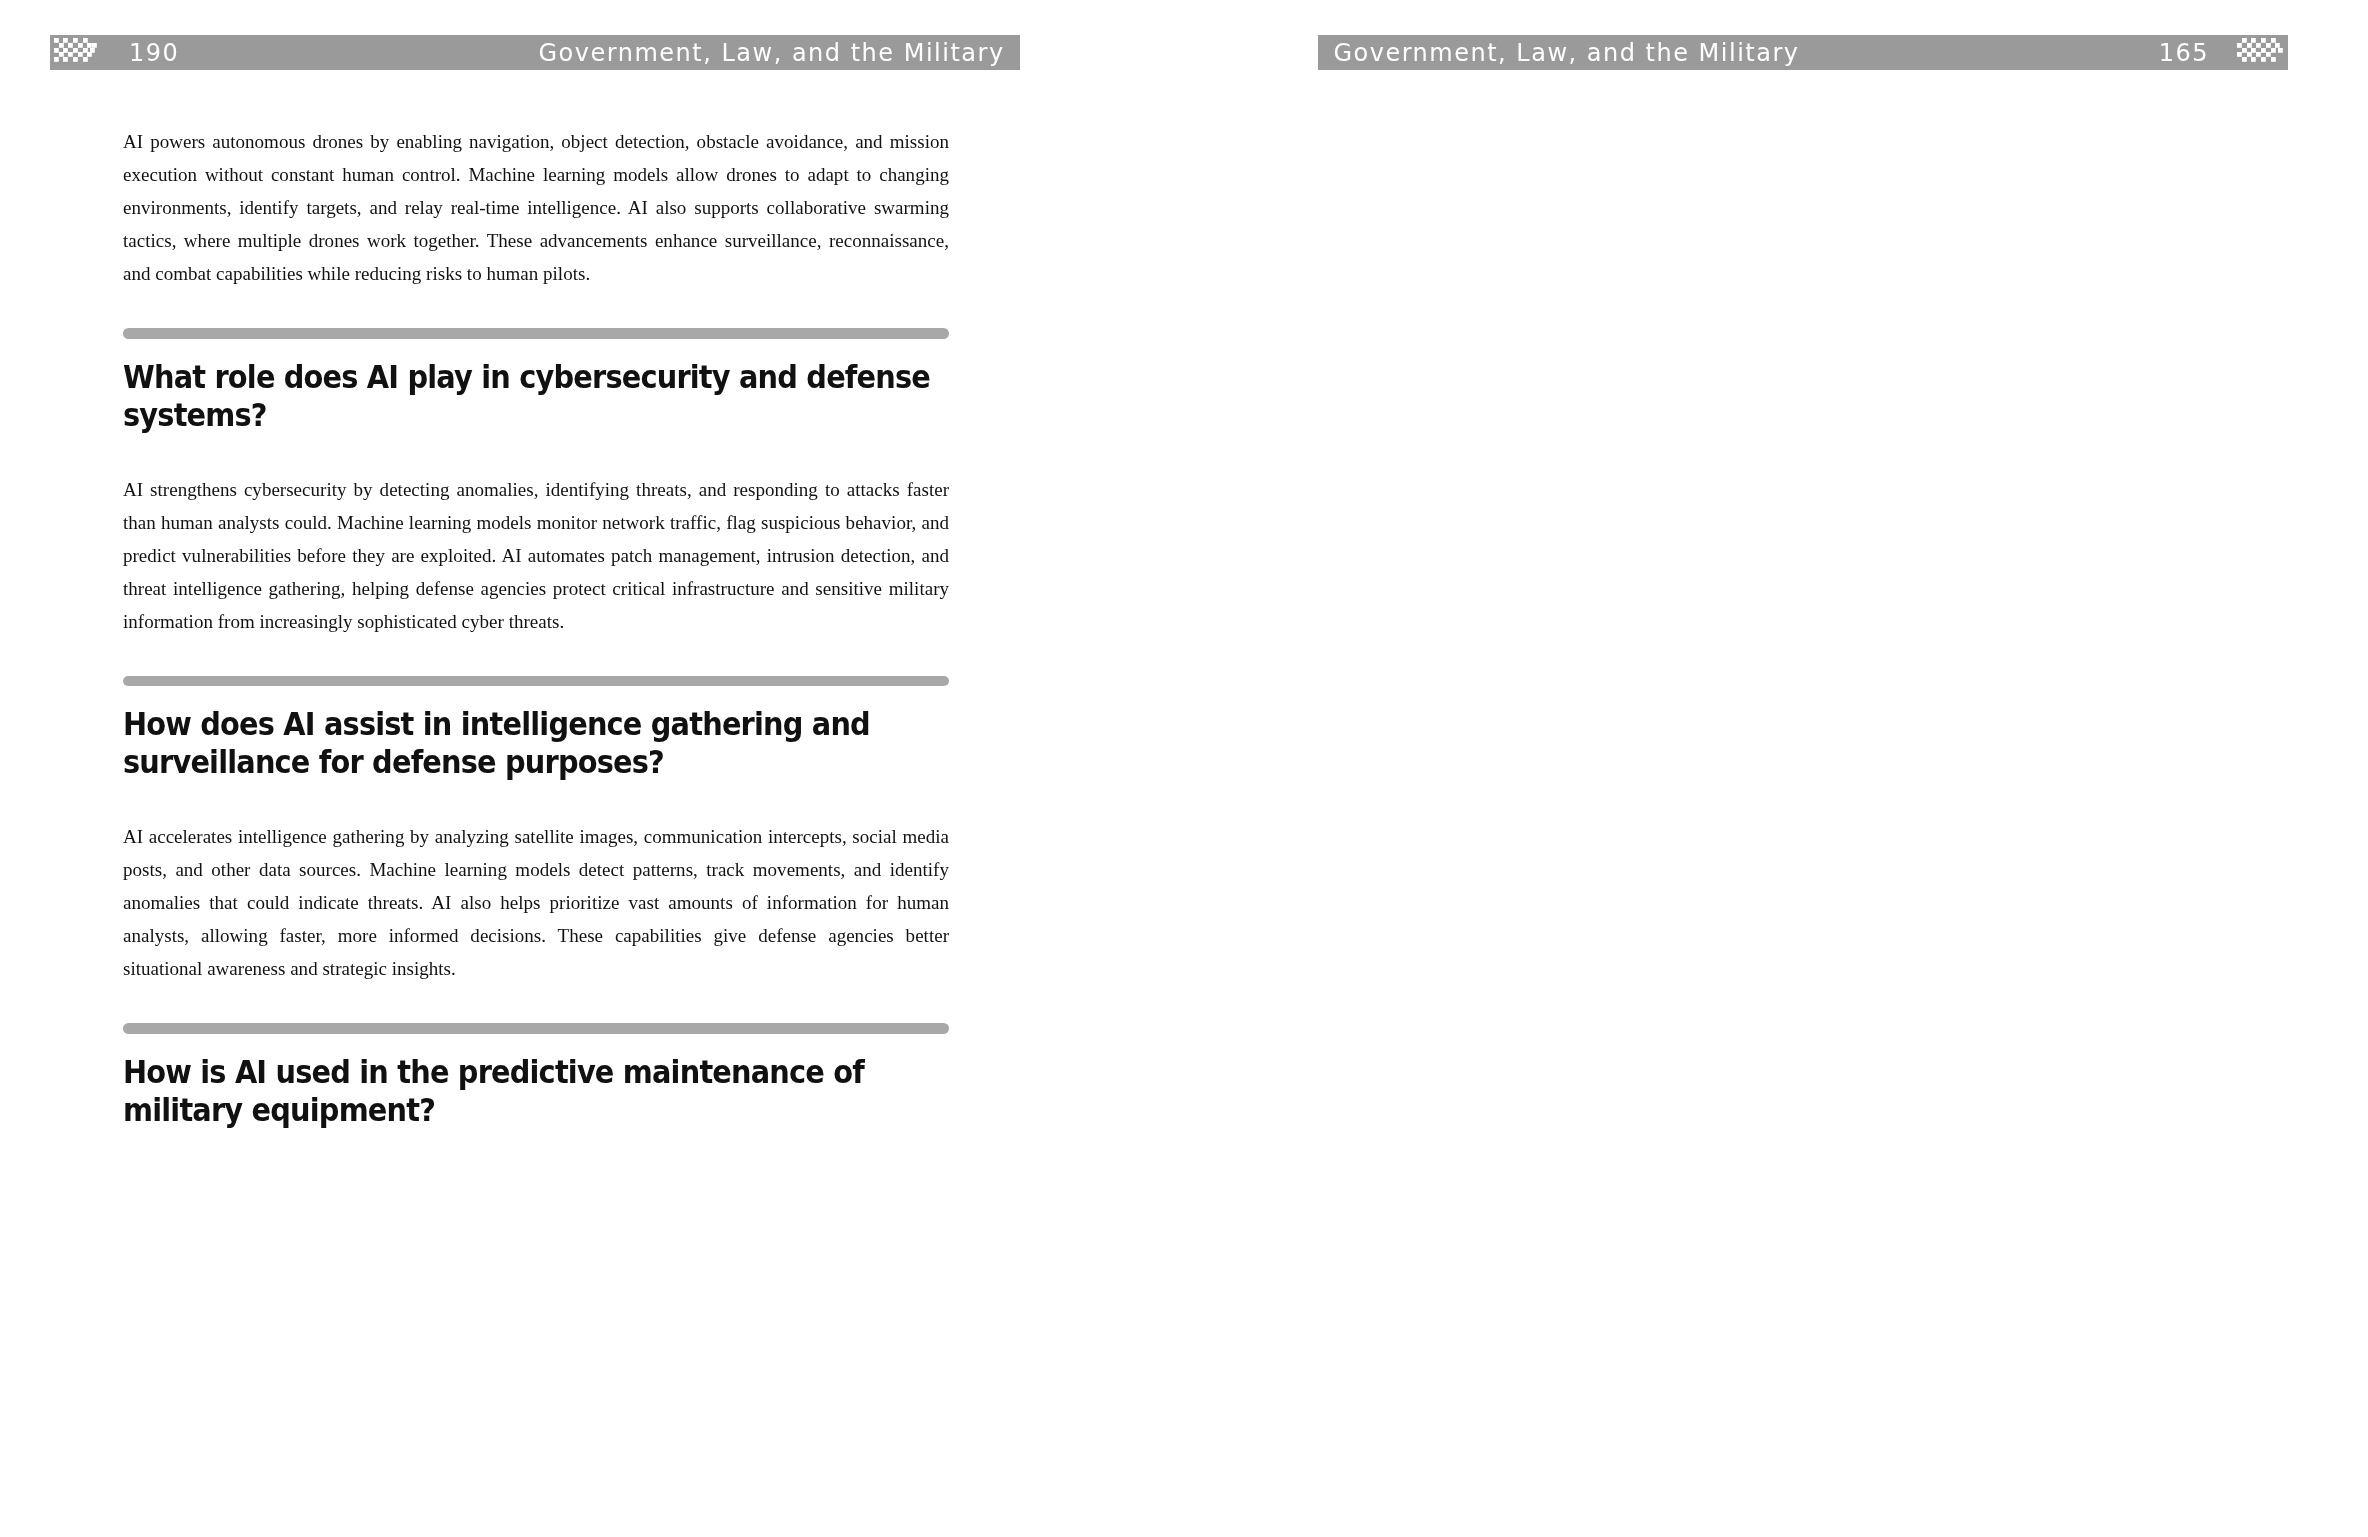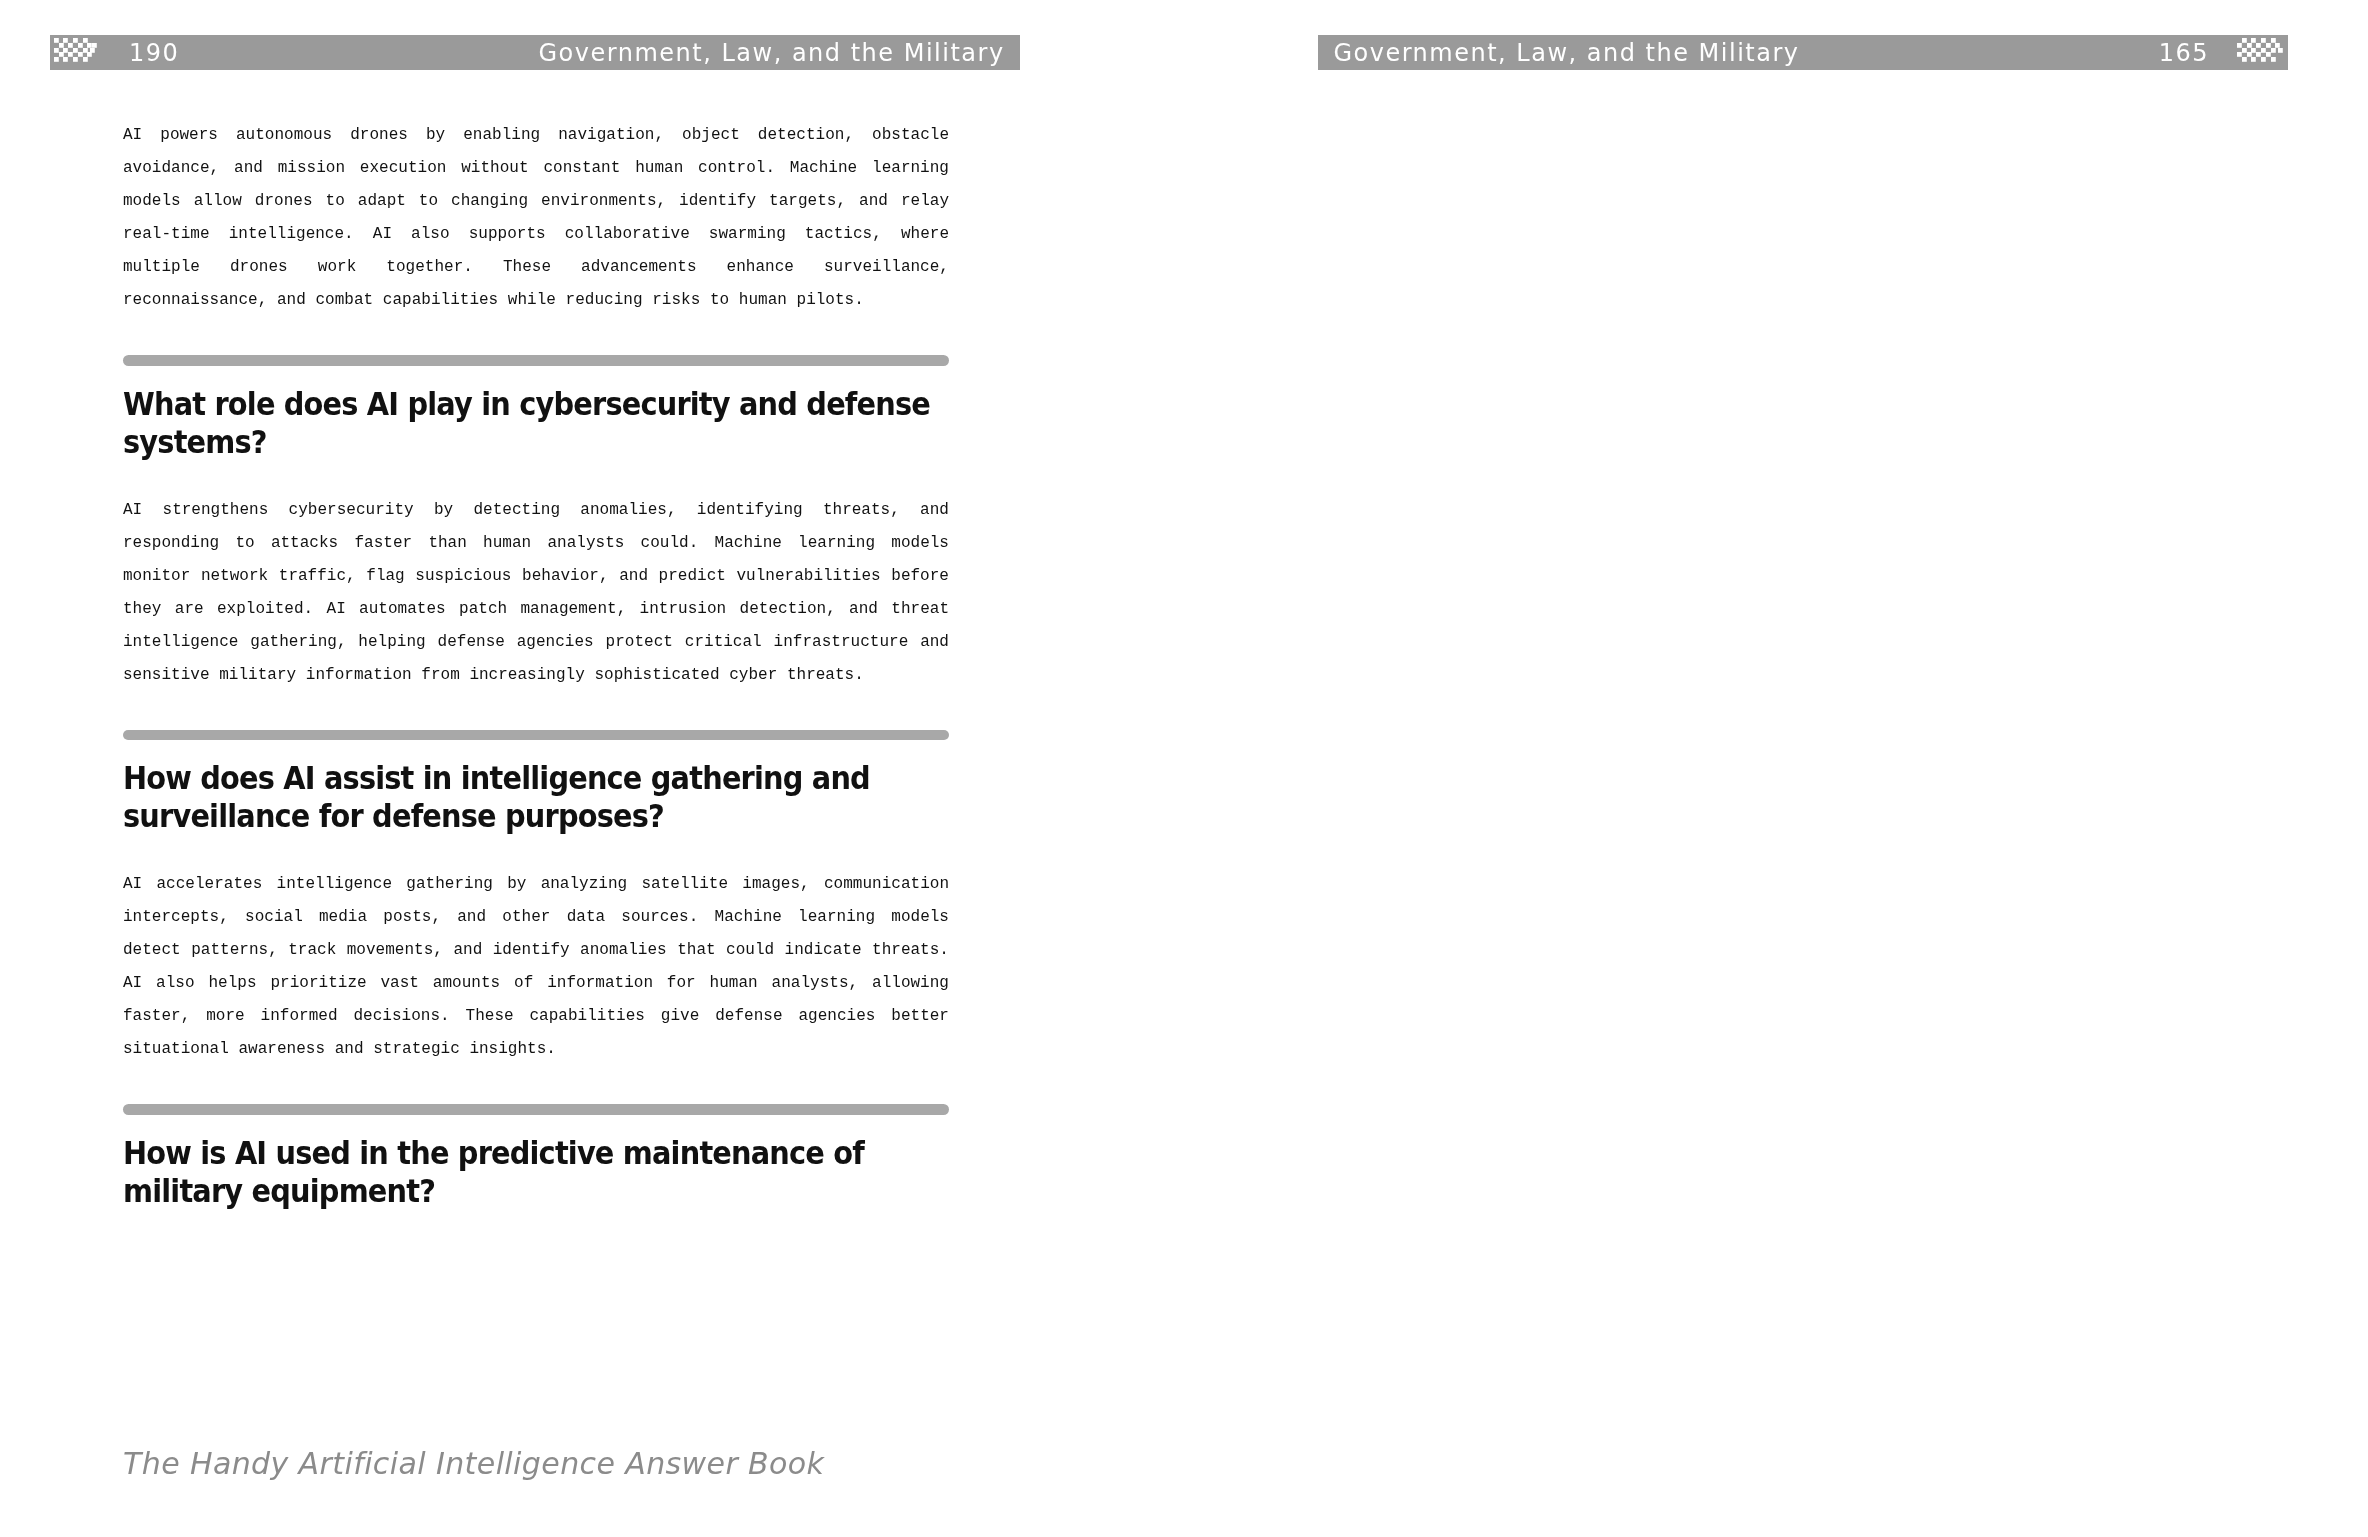--- a/index.html
+++ b/index.html
@@ -109,23 +109,23 @@
 
   
   .col {
     position: absolute;
     top: 115px;
     width: 826px;
   }
   .col-left  { left: 123px; }
 
   p.body {
-    margin: 4px 0 0 0;
-    font-family: Liberation Mono, monospace;
-    font-size: 16px;
+    margin: 10px 0 0 0;
+    font-family: Liberation Serif, serif;
+    font-size: 19px;
     line-height: 33px;
     color: #121212;
     text-align: justify;
     letter-spacing: 0.02px;
   }
 
   .rule {
     height: 10.6px;
     background: #a8a8a8;
     border-radius: 5.8px;
@@ -194,21 +194,20 @@
 
       <p class="body">AI accelerates intelligence gathering by analyzing satellite images, communication intercepts, social media posts, and other data sources. Machine learning models detect patterns, track movements, and identify anomalies that could indicate threats. AI also helps prioritize vast amounts of information for human analysts, allowing faster, more informed decisions. These capabilities give defense agencies better situational awareness and strategic insights.</p>
 
       <div class="gap-before-rule"></div>
       <div class="rule"></div>
       <h2 class="qhead">How is AI used in the predictive maintenance of military equipment?</h2>
       <div class="gap-after-head"></div>
 
     </div>
 
-    <div class="footer footer-left">The Handy Artificial Intelligence Answer Book</div>
   </div>
 
   <div class="page page-right">
 
     <div class="runhead runhead-right">
       <div class="runhead-bar">
         <span class="rh-title">Government, Law, and the Military</span>
         <span class="rh-pageno">165</span>
       </div>
       <span class="pix pix-right"></span>

